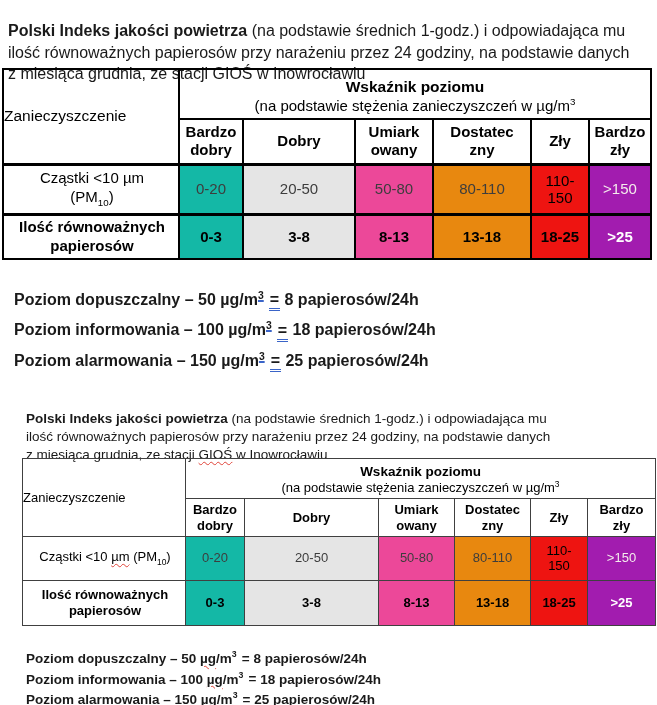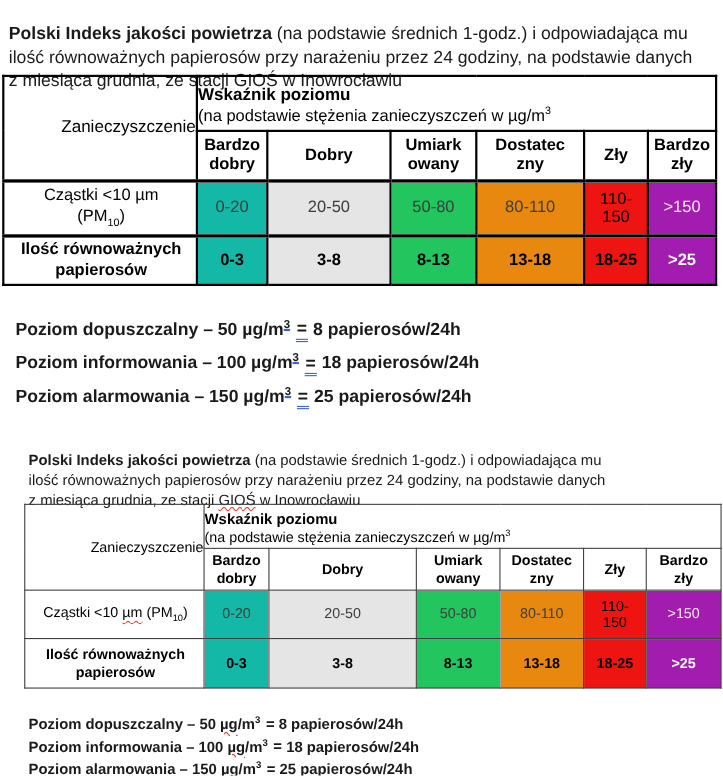--- a/index.html
+++ b/index.html
@@ -18,40 +18,40 @@
 
   
   table{border-collapse:collapse;table-layout:fixed}
   td,th{vertical-align:middle;padding:0;overflow:hidden}
   .t1{left:2px;top:68px;width:648px;font-size:15px}
   .t1 td,.t1 th{border:2px solid #000}
   .t1 tr.pm td,.t1 tr.cig td{border-top:3px solid #000}
   .t2{left:22px;top:458px;width:633px;font-size:13px}
   .t2 td,.t2 th{border:1px solid #404040}
 
-  .corner{text-align:right;font-weight:normal}
+  .corner{text-align:left;font-weight:normal}
   .t1 .corner{font-size:15.5px}
-  .group{text-align:left}
+  .group{text-align:center}
   .group .gt{font-weight:bold;display:block}
   .t1 .group .gt{font-size:15.5px;padding-top:4px}
   .t2 .group .gt{font-size:13.5px;padding-top:2px}
   .group .gs{display:block}
   .cat{font-weight:bold;text-align:center;line-height:1.2}
   .cat span{white-space:pre-line}
   sup{font-size:0.65em}
   sub{font-size:0.65em}
 
   .lbl{text-align:center;padding:2px 4px 2px 6px;line-height:1.25}
   .cig .lbl{font-weight:bold}
   .v{text-align:center;white-space:pre-line;line-height:1.15}
 
   
   .c0{background:#14b8a6}
   .c1{background:#e5e5e5}
-  .c2{background:#22c55e}
+  .c2{background:#ec4899}
   .c3{background:#e8880f}
   .c4{background:#ee1411}
   .c5{background:#a21caf}
   tr.pm .v{color:#3d3d3d}
   tr.pm .c4{color:#000000}
   tr.pm .c5{color:#f4ecec}
   tr.cig .v{font-weight:bold;color:#000}
   tr.cig .c5{color:#ffffff}
 
   

